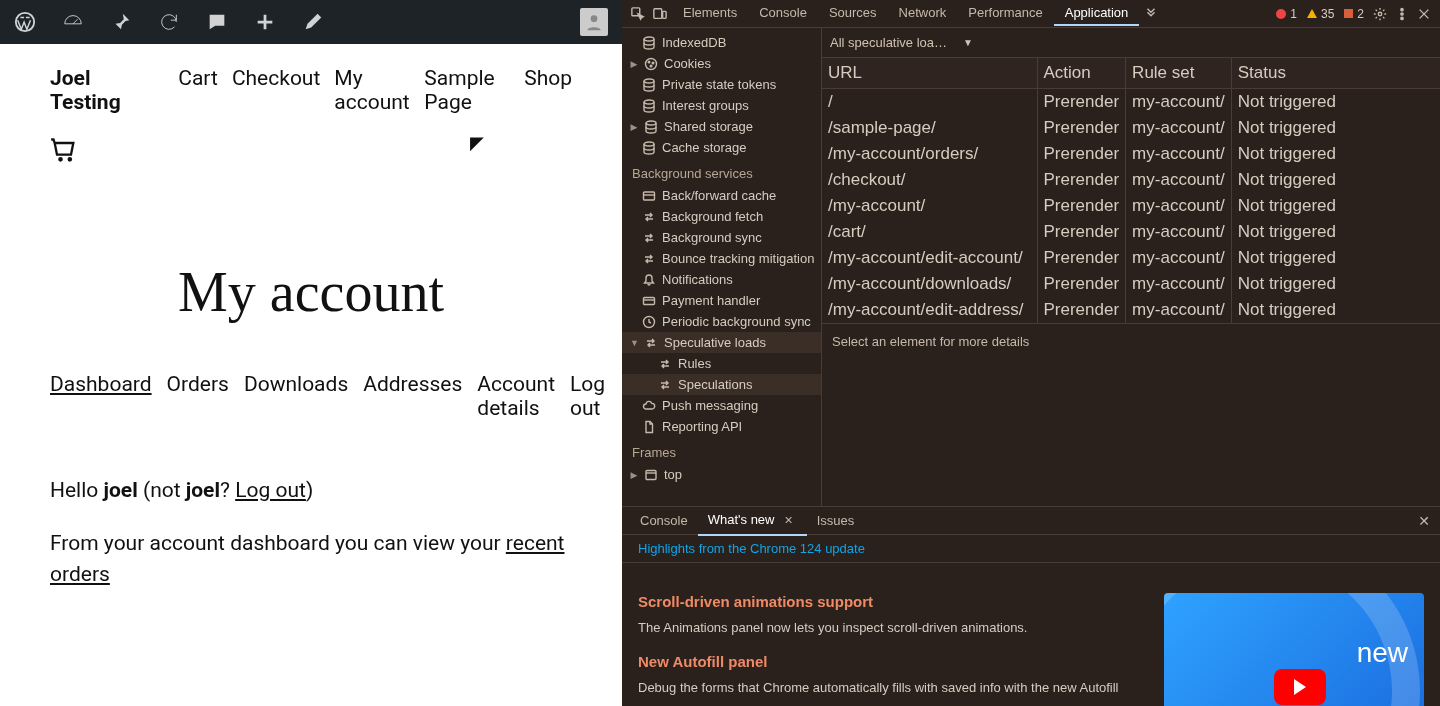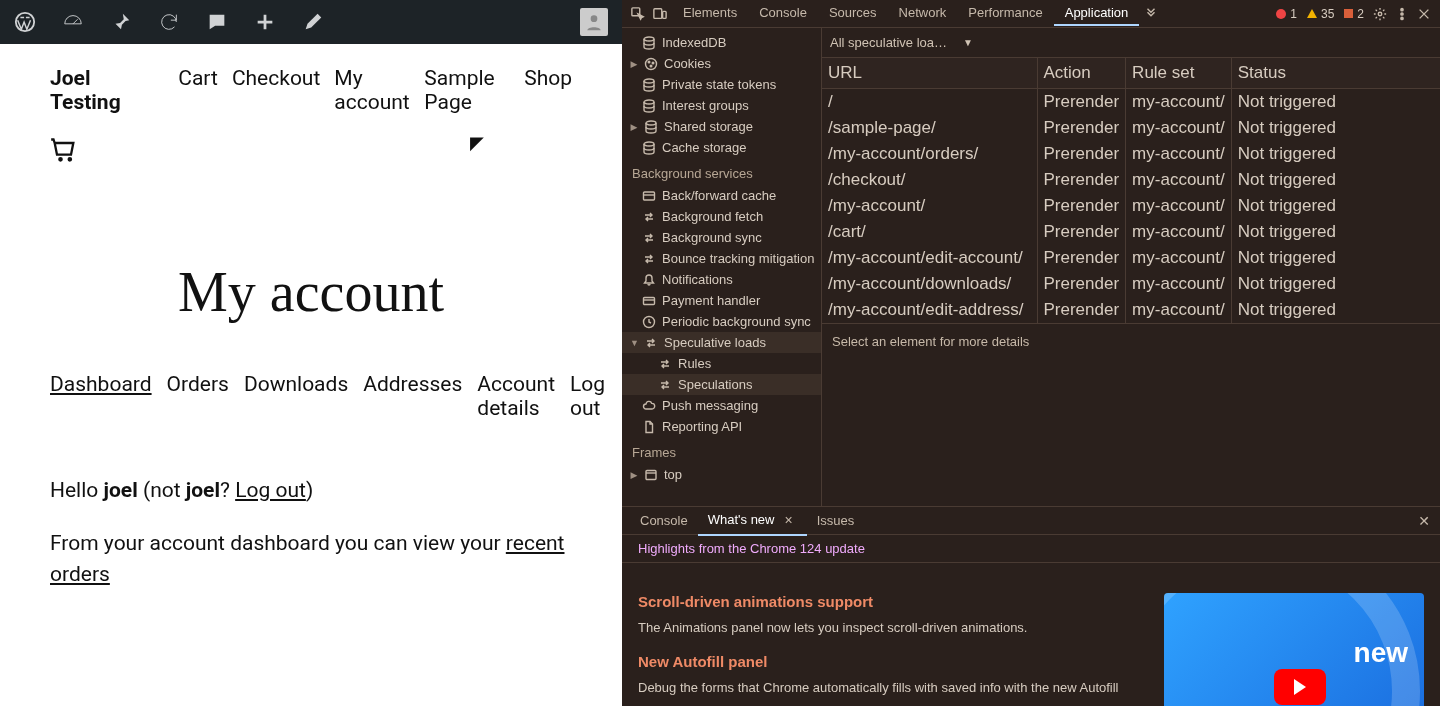--- a/index.html
+++ b/index.html
@@ -68,28 +68,28 @@
   .col-rule{width:105px}
   .dt-detail{flex:1;border-top:1px solid #4a3b33;padding:10px;color:#c7b9a9}
   
   .dt-drawer{height:200px;border-top:1px solid #4a3b33;display:flex;flex-direction:column}
   .drawer-tabs{height:28px;display:flex;align-items:center;padding:0 6px;border-bottom:1px solid #4a3b33;gap:2px}
   .drawer-tabs .dtab{padding:4px 10px;color:#c6b9ab;cursor:pointer;display:flex;align-items:center;gap:6px}
   .drawer-tabs .dtab.active{color:#fff;border-bottom:2px solid #aed6ff}
   .drawer-tabs .gap{flex:1}
   .drawer-body{flex:1;display:flex;padding:10px 16px;gap:20px;overflow:hidden}
   .drawer-text{flex:1;min-width:0}
-  .hl-line{color:#f0abfc;margin-bottom:20px}
+  .hl-line{color:#0ea5e9;margin-bottom:20px}
   .hl-h{color:#ef8a66;font-weight:600;font-size:15px;margin:0 0 10px 0}
   .hl-p{color:#d7ccc0;margin:6px 0 18px 0}
   .vid{width:260px;height:120px;background:linear-gradient(135deg,#2fa2ff,#1b6fe0);border-radius:4px;position:relative;display:flex;align-items:center;justify-content:flex-end;padding-right:16px;overflow:hidden}
   .vid::before{content:"";position:absolute;left:-60px;top:-60px;width:260px;height:260px;border:28px solid rgba(255,255,255,.18);border-radius:50%}
   .vid .play{width:52px;height:36px;background:#ff0000;border-radius:8px;display:flex;align-items:center;justify-content:center;position:absolute;left:110px;top:76px}
   .vid .play::after{content:"";width:0;height:0;border-left:12px solid #fff;border-top:8px solid transparent;border-bottom:8px solid transparent}
-  .vid-label{color:#fff;font-size:28px;font-weight:700;z-index:1}
+  .vid-label{color:#fff;font-size:28px;font-weight:400;z-index:1}
   .close-x{cursor:pointer;color:#c6b9ab;font-size:14px;padding:2px 4px}
 </style>
 </head>
 <body>
 
 <div class="viewport">
 
   <div class="page">
     <div class="wp-adminbar">
       <span class="wp-ico">

